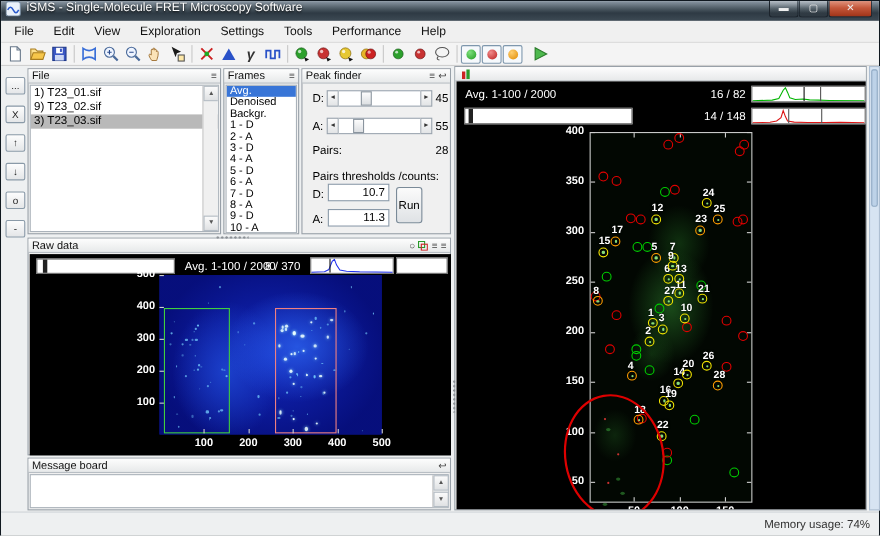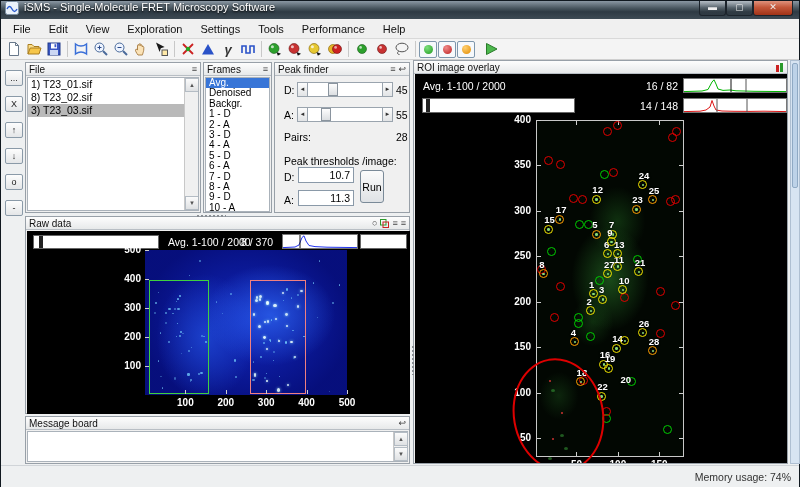--- a/index.html
+++ b/index.html
@@ -294,21 +294,21 @@
       </div>
 
     <div class="panel" style="left:24px; top:2px; width:176px; height:151px;">
       <div class="panel-header">
         <span class="title">File</span>
         <span class="hicon">≡</span>
       </div>
       <div class="listbox" style="left:1px; top:14px; width:172px; height:134px;">
         <div id="files-list">
             <div class="list-item">1) T23_01.sif</div>
-            <div class="list-item">8) T23_02.sif</div>
+            <div class="list-item">9) T23_02.sif</div>
             <div class="list-item sel-gray">3) T23_03.sif</div>
           </div>
         <div class="vscroll">
           <div class="varrow" style="top:0">▲</div>
           <div class="varrow" style="bottom:0">▼</div>
         </div>
       </div>
     </div>
 
     <div class="panel" style="left:202px; top:2px; width:69px; height:151px;">
@@ -354,21 +354,21 @@
       <div class="slider" style="left:22px; top:44px;">
         <span class="sl-arrow">◄</span>
         <span class="sl-track">
             <span class="sl-thumb" style="left:13px"></span>
           </span>
         <span class="sl-arrow">►</span>
       </div>
       <span class="pf-label" style="left:121px; top:46px;">55</span>
       <span class="pf-label" style="left:9px; top:68px;">Pairs:</span>
       <span class="pf-label" style="left:121px; top:68px;">28</span>
-      <span class="pf-label" style="left:9px; top:92px;">Peak thresholds /image:</span>
+      <span class="pf-label" style="left:9px; top:92px;">Pairs thresholds /counts:</span>
       <span class="pf-label" style="left:9px; top:108px;">D:</span>
       <input class="pf-input" style="left: 23px; top: 104px; width: 56px; height: 16px;" value="10.7">
       <span class="pf-label" style="left:9px; top:131px;">A:</span>
       <input class="pf-input" style="left: 23px; top: 127px; width: 56px; height: 16px;" value="11.3">
       <button id="run-btn" style="left:85px; top:107px; width:24px; height:33px;">Run</button>
     </div>
 
     <div class="panel" style="left:24px; top:156px; width:385px; height:198px;">
       <div class="panel-header">
         <span class="title">Raw data</span>
@@ -529,21 +529,20 @@
         <span></span>
         <div class="vscroll">
           <div class="varrow" style="top:0">▲</div>
           <div class="varrow" style="bottom:0">▼</div>
         </div>
       </div>
     </div>
 
     <div class="panel" style="left:412px; top:0px; width:375px; height:404px;">
       <div class="panel-header">
-        <span class="title">ROI image overlay</span>
         <span class="hicon">
             <svg width="8" height="9">
               <rect x="0" y="2" width="3" height="7" fill="#c22"></rect>
               <rect x="4" y="0" width="3" height="9" fill="#2a9a2a"></rect>
             </svg>
           </span>
       </div>
       <div class="blackbox" id="roi-content" style="left:1px; top:13px; width:372px; height:389px;">
         <span class="imglabel" style="left:8px; top:6px;">Avg. 1-100 / 2000</span>
         <span class="imglabel" style="left:183px; top:6px; width:80px; text-align:right;">16 / 82</span>
@@ -684,21 +683,21 @@
             <div style="position: absolute; left: 143.87px; top: 144.048px; width: 2.5px; height: 2.5px; border-radius: 50%; background: rgba(160, 255, 140, 0.85);"></div>
             <div class="mlabel" style="left: 140.87px; top: 130.048px;">17</div>
             <div class="ring ring-o" style="left: 161.095px; top: 303.206px;"></div>
             <div style="position: absolute; left: 164.595px; top: 306.706px; width: 2.5px; height: 2.5px; border-radius: 50%; background: rgba(160, 255, 140, 0.85);"></div>
             <div class="mlabel" style="left: 161.595px; top: 292.706px;">18</div>
             <div class="ring ring-y" style="left: 189.281px; top: 289.575px;"></div>
             <div style="position: absolute; left: 192.781px; top: 293.075px; width: 2.5px; height: 2.5px; border-radius: 50%; background: rgba(160, 255, 140, 0.85);"></div>
             <div class="mlabel" style="left: 189.781px; top: 279.075px;">19</div>
             <div class="ring ring-y" style="left: 205.032px; top: 262.314px;"></div>
             <div style="position: absolute; left: 208.532px; top: 265.814px; width: 2.5px; height: 2.5px; border-radius: 50%; background: rgba(160, 255, 140, 0.85);"></div>
-            <div class="mlabel" style="left: 205.532px; top: 251.814px; margin-top: 48px;">20</div>
+            <div class="mlabel" style="left: 205.532px; top: 251.814px;">20</div>
             <div class="ring ring-y" style="left: 219.125px; top: 193.253px;"></div>
             <div style="position: absolute; left: 222.625px; top: 196.753px; width: 2.5px; height: 2.5px; border-radius: 50%; background: rgba(160, 255, 140, 0.85);"></div>
             <div class="mlabel" style="left: 219.625px; top: 182.753px;">21</div>
             <div class="ring ring-y" style="left: 181.82px; top: 317.745px;"></div>
             <div style="position: absolute; left: 185.32px; top: 321.245px; width: 2.5px; height: 2.5px; border-radius: 50%; background: rgba(160, 255, 140, 0.85);"></div>
             <div class="mlabel" style="left: 182.32px; top: 307.245px;">22</div>
             <div class="ring ring-o" style="left: 216.638px; top: 130.553px;"></div>
             <div style="position: absolute; left: 220.138px; top: 134.053px; width: 2.5px; height: 2.5px; border-radius: 50%; background: rgba(160, 255, 140, 0.85);"></div>
             <div class="mlabel" style="left: 217.138px; top: 120.053px;">23</div>
             <div class="ring ring-y" style="left: 223.27px; top: 106.018px;"></div>

